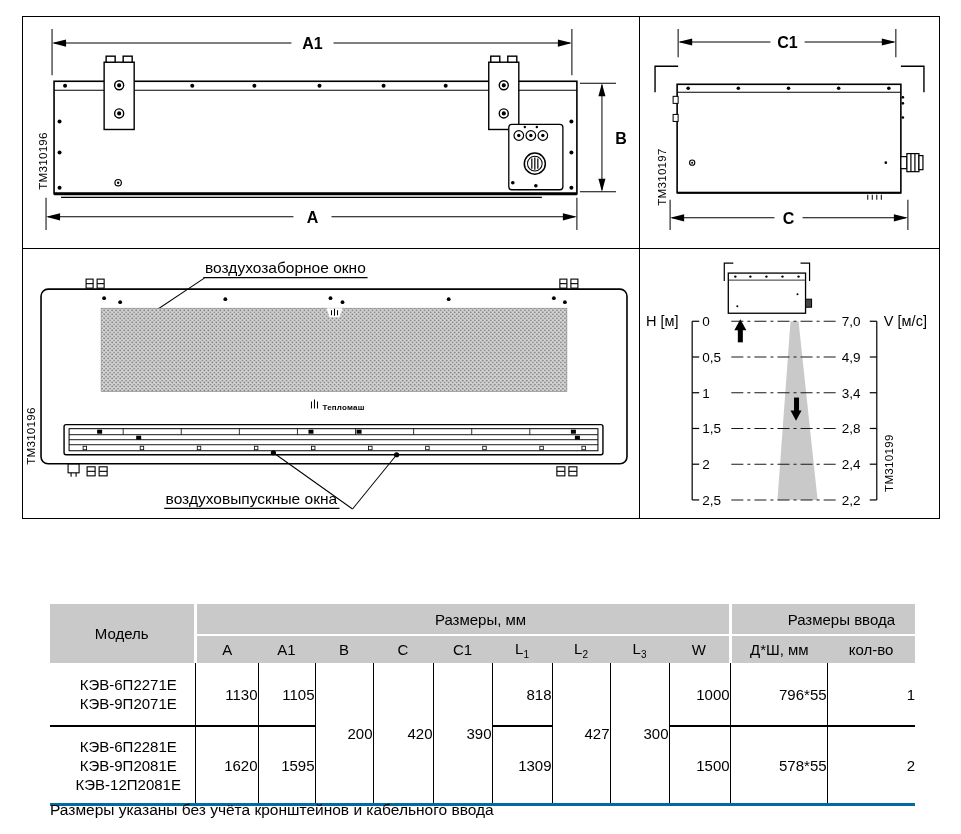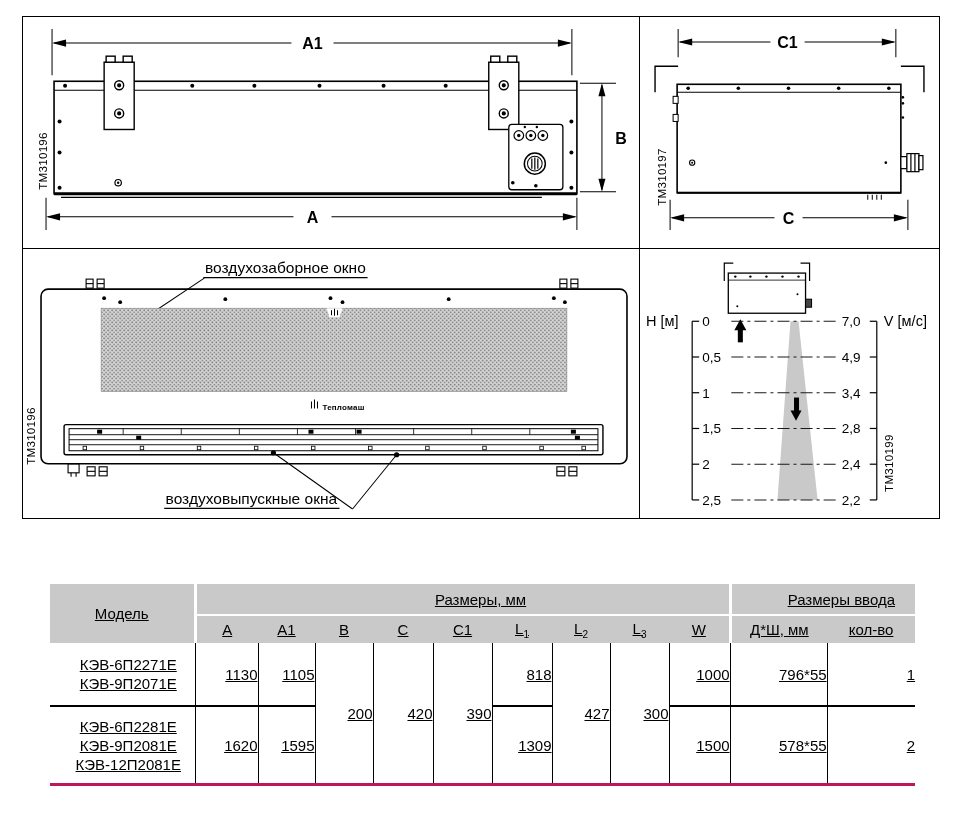--- a/index.html
+++ b/index.html
@@ -13,23 +13,23 @@
   .cell.tl,.cell.tr{border-bottom:1.5px solid #000;}
   .cell svg{display:block;width:100%;height:100%;}
   svg text{font-family:"Liberation Sans", sans-serif;fill:#000;}
   .dimlbl{font-weight:bold;font-size:16px;}
   .tmlbl{font-size:11.5px;letter-spacing:.3px;}
   .calllbl{font-size:15.5px;}
   .axislbl{font-size:14.5px;}
   .ticklbl{font-size:13.5px;}
   .brandlbl{font-size:8px;font-weight:bold;letter-spacing:.2px;}
 
-  table.specs{position:absolute;left:50px;top:584px;width:865px;
+  table.specs{position:absolute;left:50px;top:604px;width:865px;
     border-collapse:collapse;table-layout:fixed;font-size:15px;
-    border-bottom:3px solid #be185d;text-decoration:underline;}
+    border-bottom:3px solid #0369a1;}
   table.specs th{background:#c9c9c9;font-weight:normal;padding:0;}
   table.specs tr.h1 th{height:30px;}
   table.specs tr.h2 th{height:27px;border-top:2.5px solid #fff;}
   table.specs th.grpdim,table.specs th.grpnoz{border-left:3px solid #fff;padding-left:36px;}
   table.specs tr.h2 th.first,table.specs tr.h2 th.nozfirst{border-left:3px solid #fff;}
   table.specs td{border-right:1.5px solid #000;text-align:right;padding:0;background:#fff;}
   table.specs td:last-child{border-right:none;}
   table.specs tr.r1 td{height:62px;}
   table.specs tr.r2 td{height:76px;border-top:2px solid #000;}
   table.specs td.model{text-align:center;padding-left:12px;line-height:19px;}
@@ -472,13 +472,14 @@
       <td>1620</td>
       <td>1595</td>
       <td>1309</td>
       <td>1500</td>
       <td>578*55</td>
       <td>2</td>
     </tr>
   </tbody>
     </table>
 
+  <div class="note">Размеры указаны без учёта кронштейнов и кабельного ввода</div>
 </div>
 
 </body></html>

